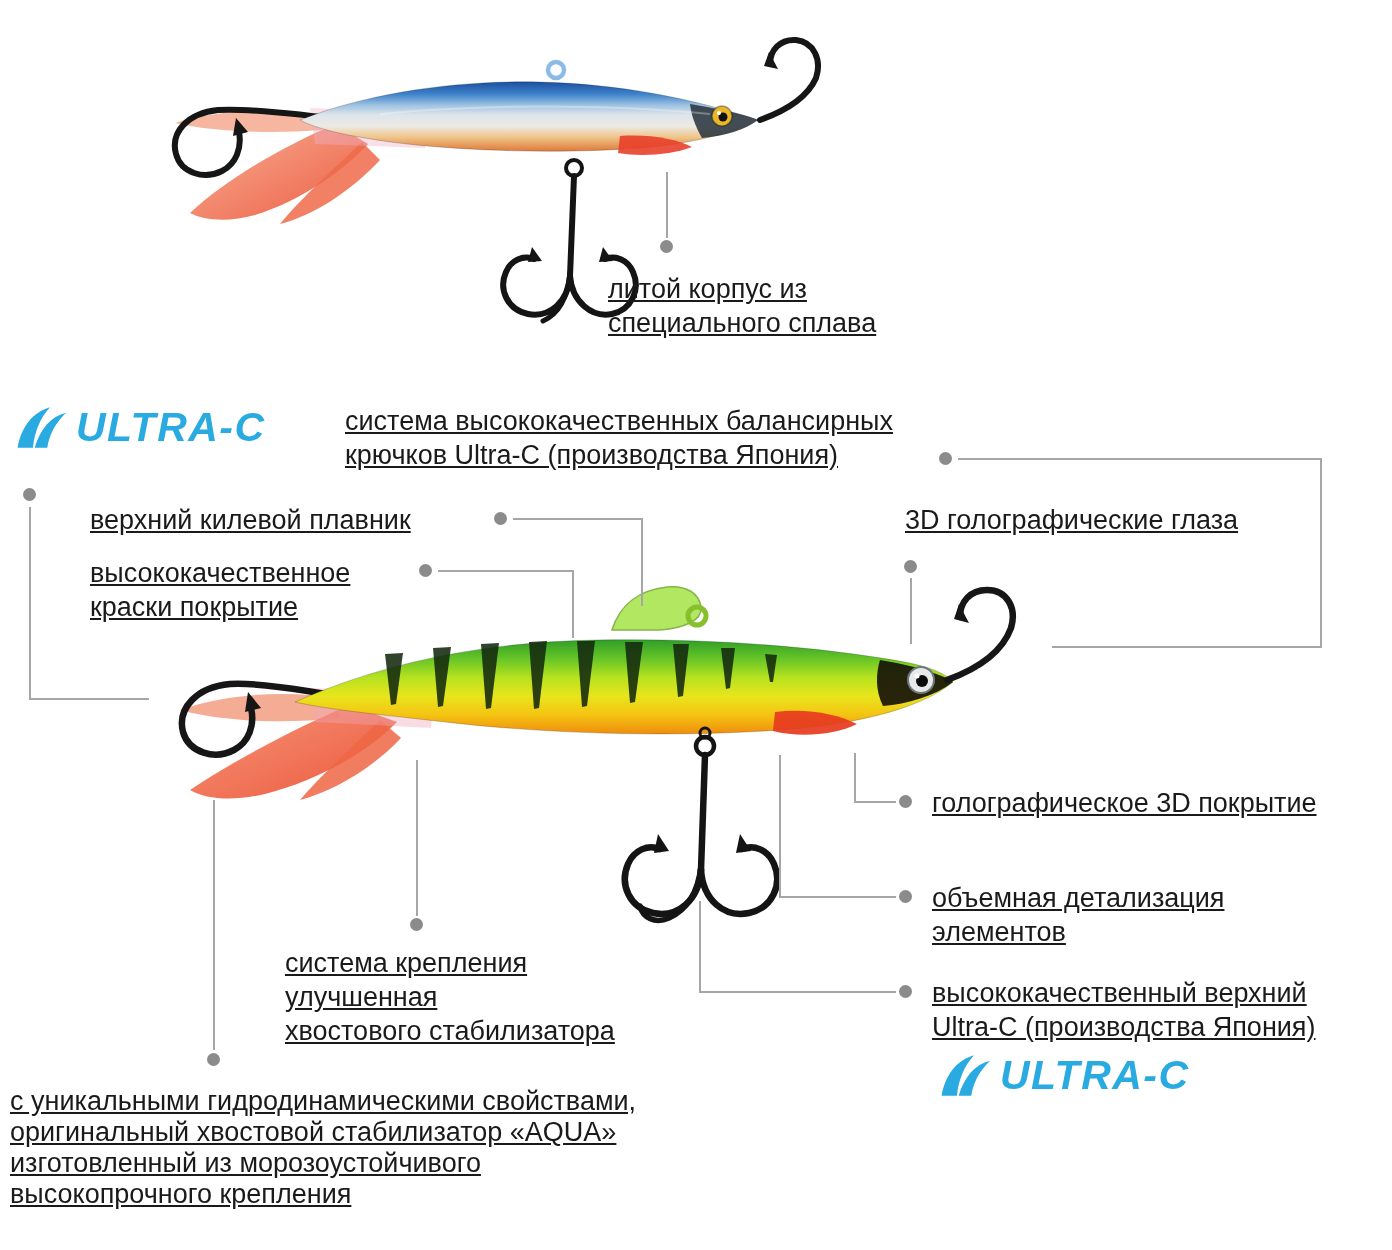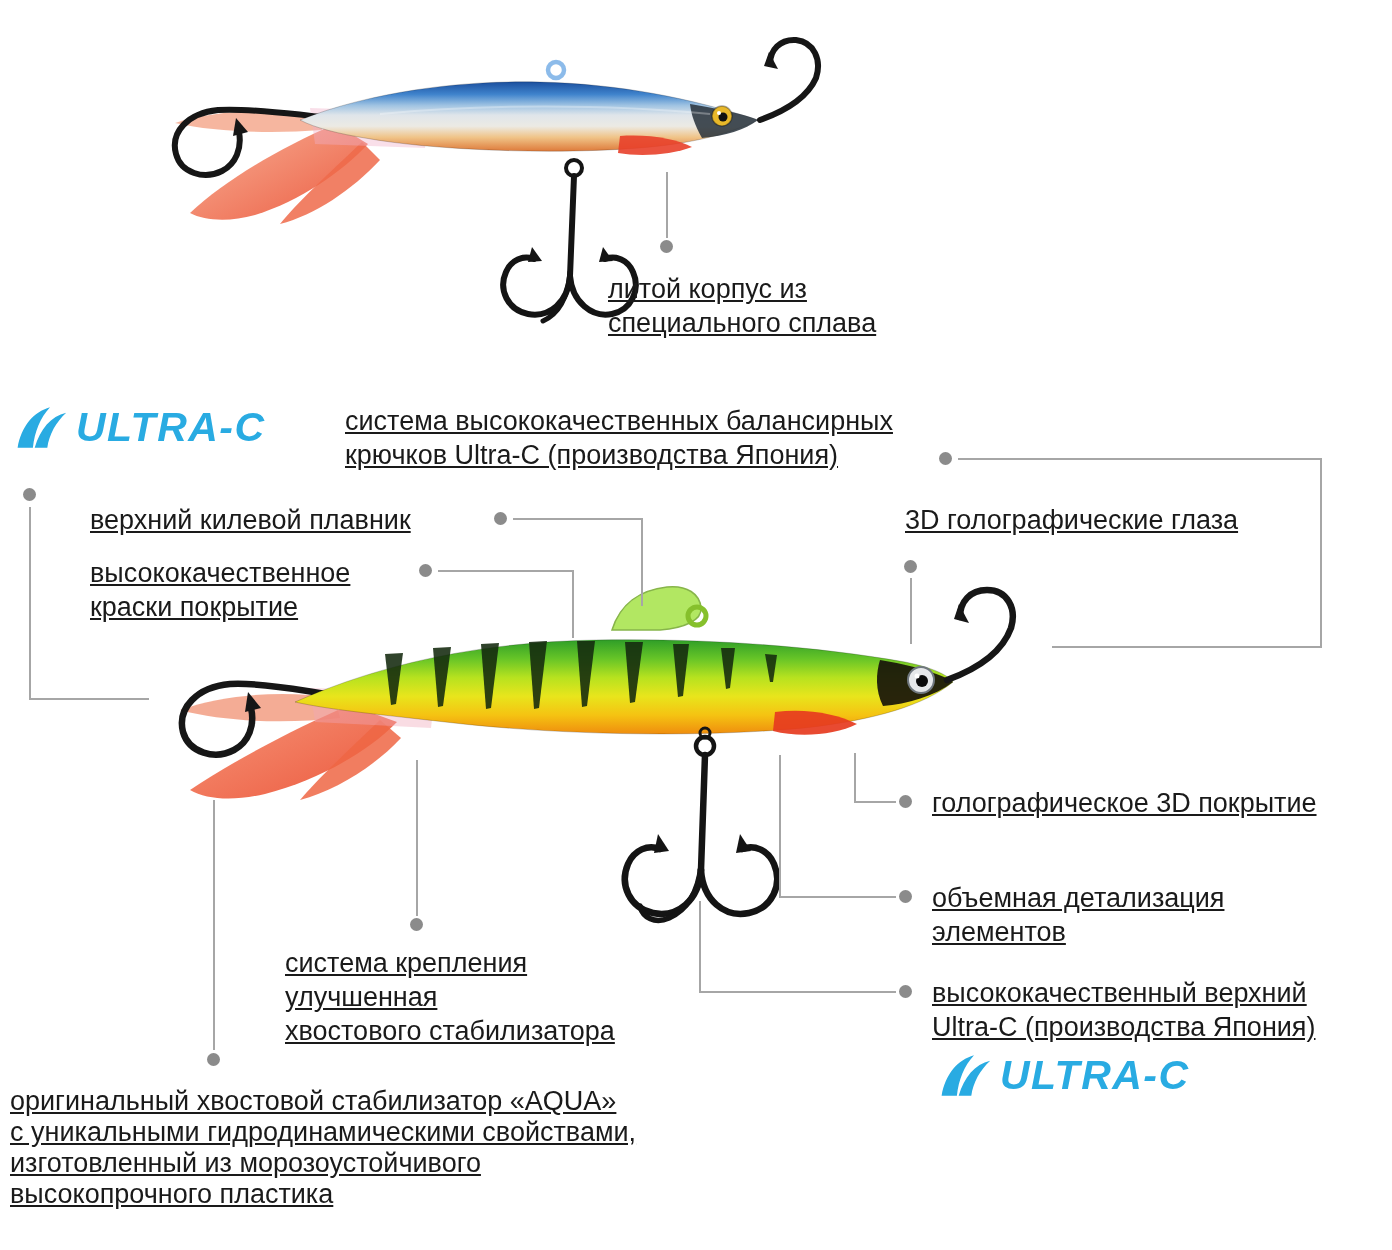--- a/index.html
+++ b/index.html
@@ -239,19 +239,19 @@
   <div class="dot" style="left:410px;top:918px"></div>
   <div class="callout" style="left:285px;top:946px">
     <span>система крепления</span>
     <span>улучшенная</span>
     <span>хвостового стабилизатора</span>
   </div>
 
   <div class="cline v" style="left:213px;top:800px;height:250px"></div>
   <div class="dot" style="left:207px;top:1053px"></div>
   <div class="callout tight" style="left:10px;top:1086px">
+    <span>с уникальными гидродинамическими свойствами,</span>
     <span>оригинальный хвостовой стабилизатор «AQUA»</span>
-    <span>с уникальными гидродинамическими свойствами,</span>
     <span>изготовленный из морозоустойчивого</span>
-    <span>высокопрочного пластика</span>
+    <span>высокопрочного крепления</span>
   </div>
 
 </div>
 
 </body></html>

